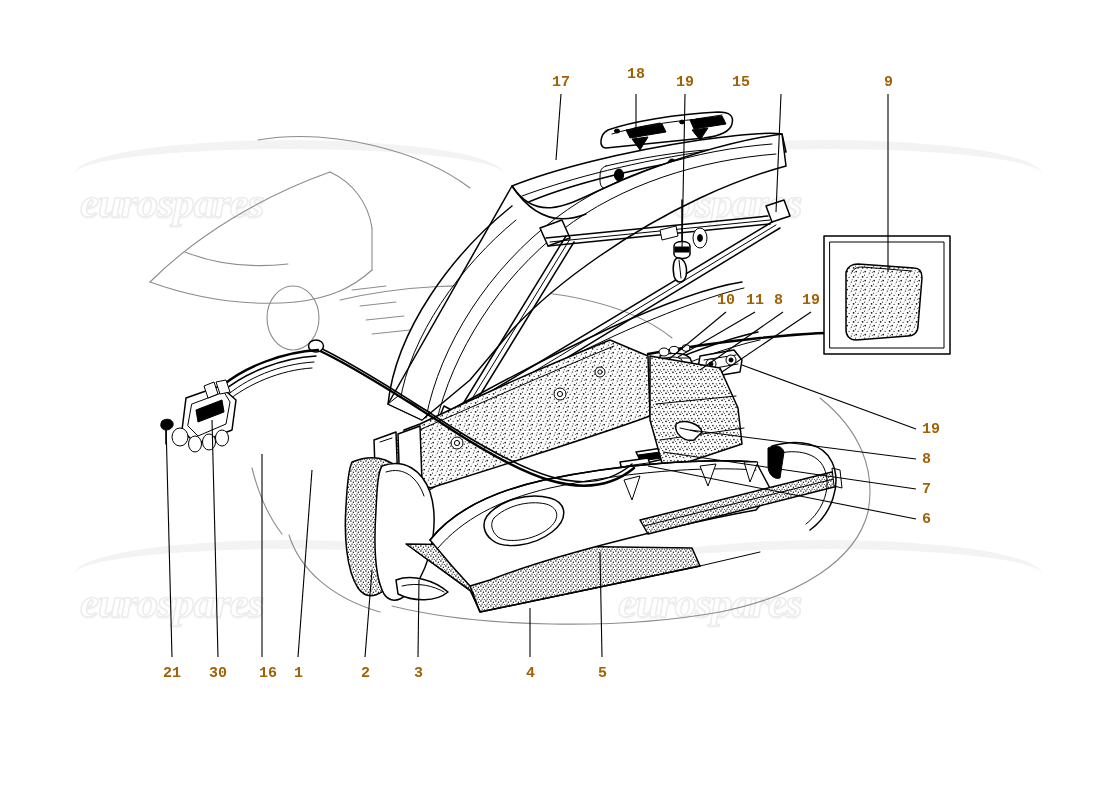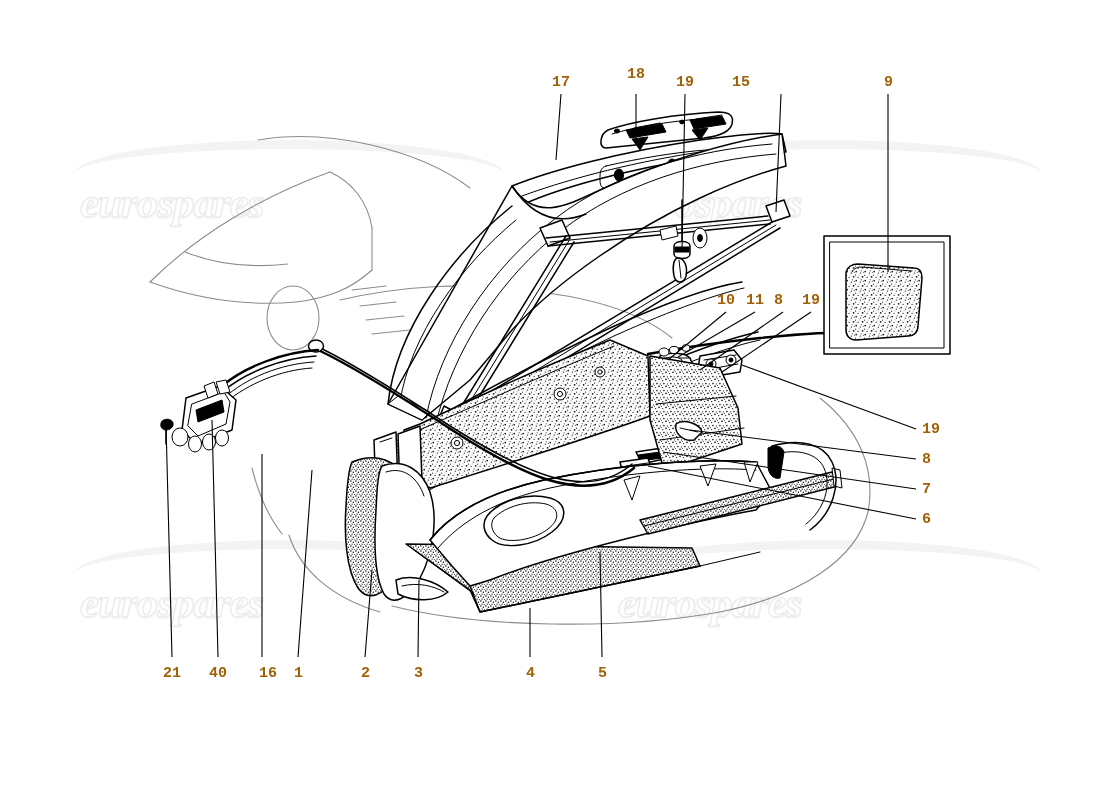--- a/index.html
+++ b/index.html
@@ -356,21 +356,21 @@
       <div class="lbl" style="left: 884px; top: 74px;">9</div>
       <div class="lbl" style="left: 717px; top: 292px;">10</div>
       <div class="lbl" style="left: 746px; top: 292px;">11</div>
       <div class="lbl" style="left: 774px; top: 292px;">8</div>
       <div class="lbl" style="left: 802px; top: 292px;">19</div>
       <div class="lbl" style="left: 922px; top: 421px;">19</div>
       <div class="lbl" style="left: 922px; top: 451px;">8</div>
       <div class="lbl" style="left: 922px; top: 481px;">7</div>
       <div class="lbl" style="left: 922px; top: 511px;">6</div>
       <div class="lbl" style="left: 163px; top: 665px;">21</div>
-      <div class="lbl" style="left: 209px; top: 665px;">40</div>
+      <div class="lbl" style="left: 209px; top: 665px;">30</div>
       <div class="lbl" style="left: 253px; top: 665px; margin-left: 6px;">16</div>
       <div class="lbl" style="left: 294px; top: 665px;">1</div>
       <div class="lbl" style="left: 361px; top: 665px;">2</div>
       <div class="lbl" style="left: 414px; top: 665px;">3</div>
       <div class="lbl" style="left: 526px; top: 665px;">4</div>
       <div class="lbl" style="left: 598px; top: 665px;">5</div>
     </div>
 
 </div>
 

